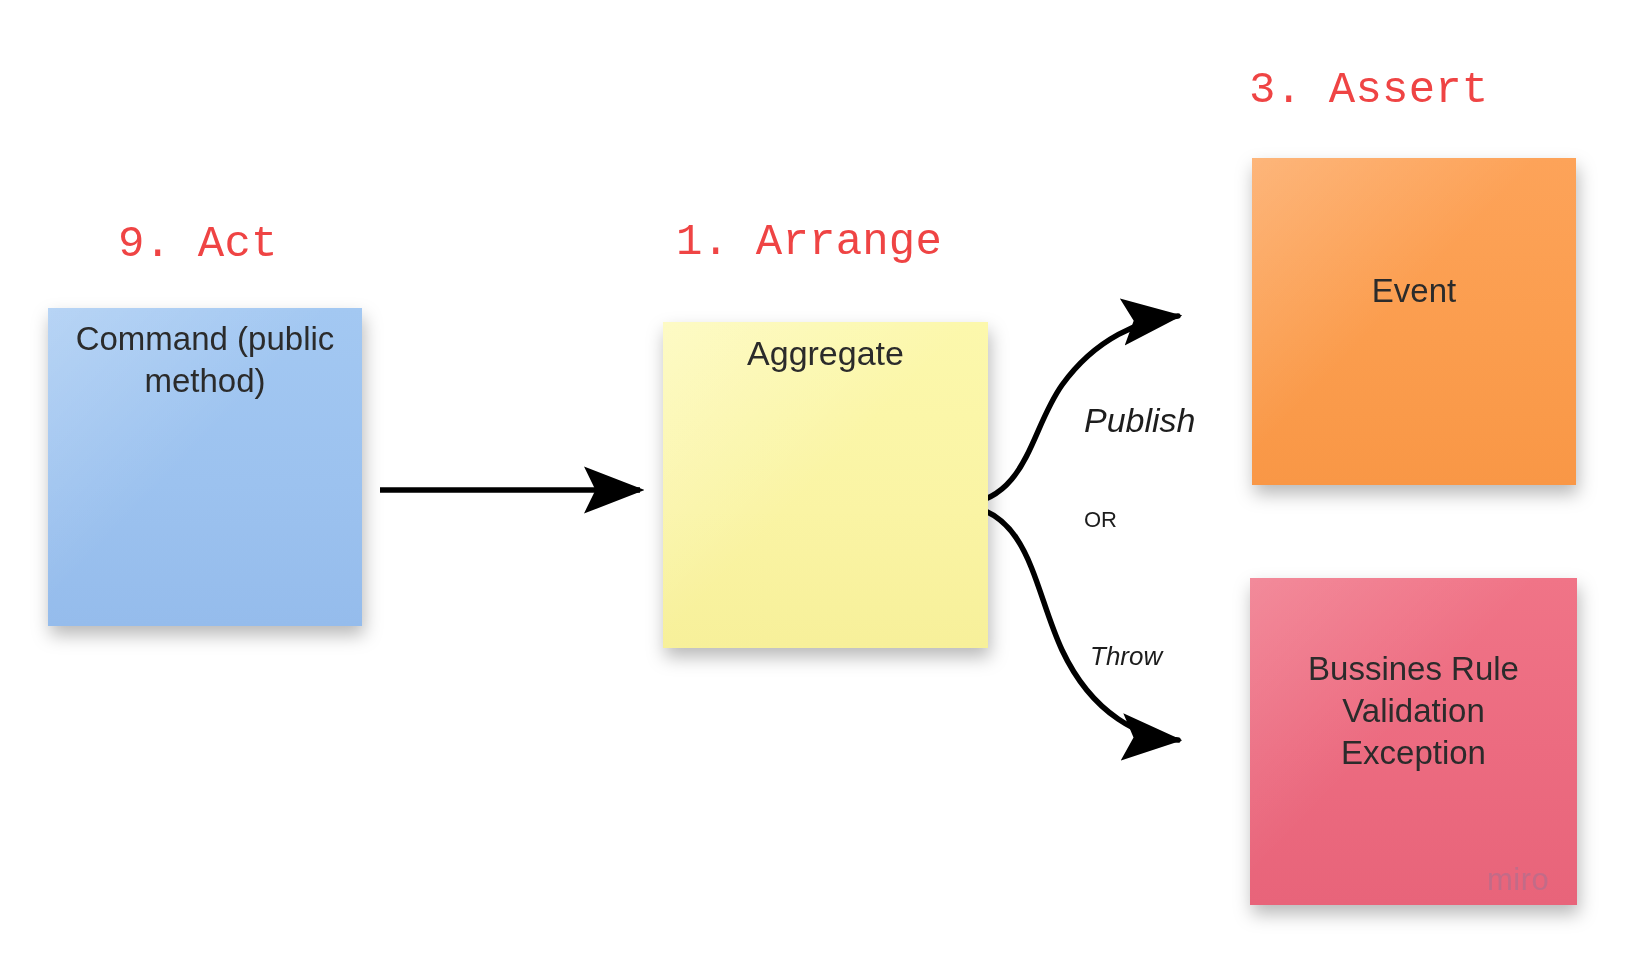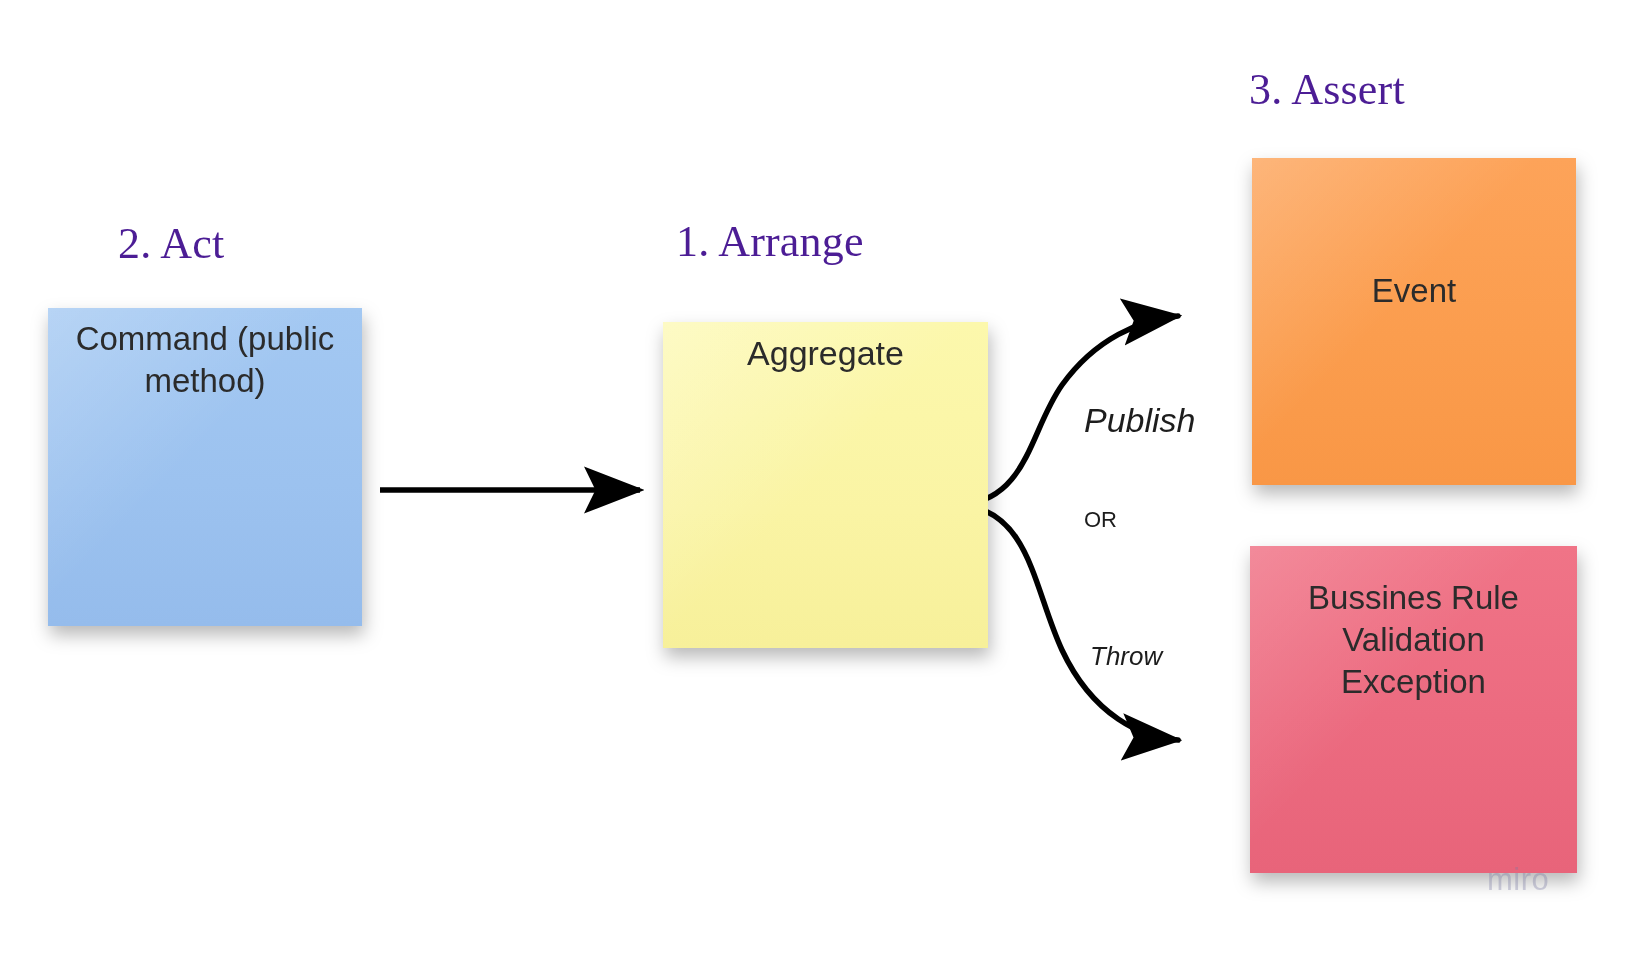--- a/index.html
+++ b/index.html
@@ -15,24 +15,24 @@
     position: relative;
     width: 1627px;
     height: 959px;
     background: #ffffff;
     overflow: hidden;
   }
 
   
   .heading {
     position: absolute;
-    font-family: Liberation Serif, serif;
+    font-family: Liberation Mono, monospace;
     font-size: 44px;
     font-weight: 400;
-    color: #4c1d95;
+    color: #ef4444;
     letter-spacing: 0.2px;
     white-space: nowrap;
     line-height: 1;
   }
   #heading-act      { left: 118px; top: 222px; }
   #heading-arrange  { left: 676px; top: 220px; text-align: right; }
   #heading-assert   { left: 1249px; top: 68px; }
 
   
   .sticky {
@@ -71,25 +71,25 @@
     left: 1252px; top: 158px;
     width: 324px; height: 327px;
     font-size: 33px;
     align-items: flex-start;
     padding-top: 112px;
     background:
       linear-gradient(134deg, rgba(255,255,255,0.20) 0%, rgba(255,255,255,0) 45%),
       linear-gradient(180deg, #fda359 0%, #fb9d4e 55%, #f99746 100%);
   }
   #note-exception {
-    left: 1250px; top: 546px;
+    left: 1250px; top: 578px;
     width: 327px; height: 327px;
     font-size: 33px;
     align-items: flex-start;
-    padding-top: 31px;
+    padding-top: 70px;
     background:
       linear-gradient(134deg, rgba(255,255,255,0.16) 0%, rgba(255,255,255,0) 45%),
       linear-gradient(180deg, #f07487 0%, #ec6b80 52%, #e8647a 100%);
   }
 
   
   #connectors {
     position: absolute;
     left: 0; top: 0;
     width: 1627px; height: 959px;
@@ -118,21 +118,21 @@
     letter-spacing: 0.5px;
     color: rgba(120,120,160,0.34);
     user-select: none;
   }
 </style>
 </head>
 <body>
 
 <div id="canvas">
 
-  <div class="heading" id="heading-act">2. Act</div>
+  <div class="heading" id="heading-act">9. Act</div>
   <div class="heading" id="heading-arrange">1. Arrange</div>
   <div class="heading" id="heading-assert">3. Assert</div>
 
   <svg id="connectors" viewBox="0 0 1627 959" xmlns="http://www.w3.org/2000/svg">
     <defs>
       <marker id="arrowhead" markerWidth="11" markerHeight="9" refX="10.2" refY="4.5" orient="auto" markerUnits="strokeWidth">
         <path d="M0,0.2 L11,4.5 L0,8.8 L2.1,4.5 Z" fill="#000000"></path>
       </marker>
     </defs>
 

